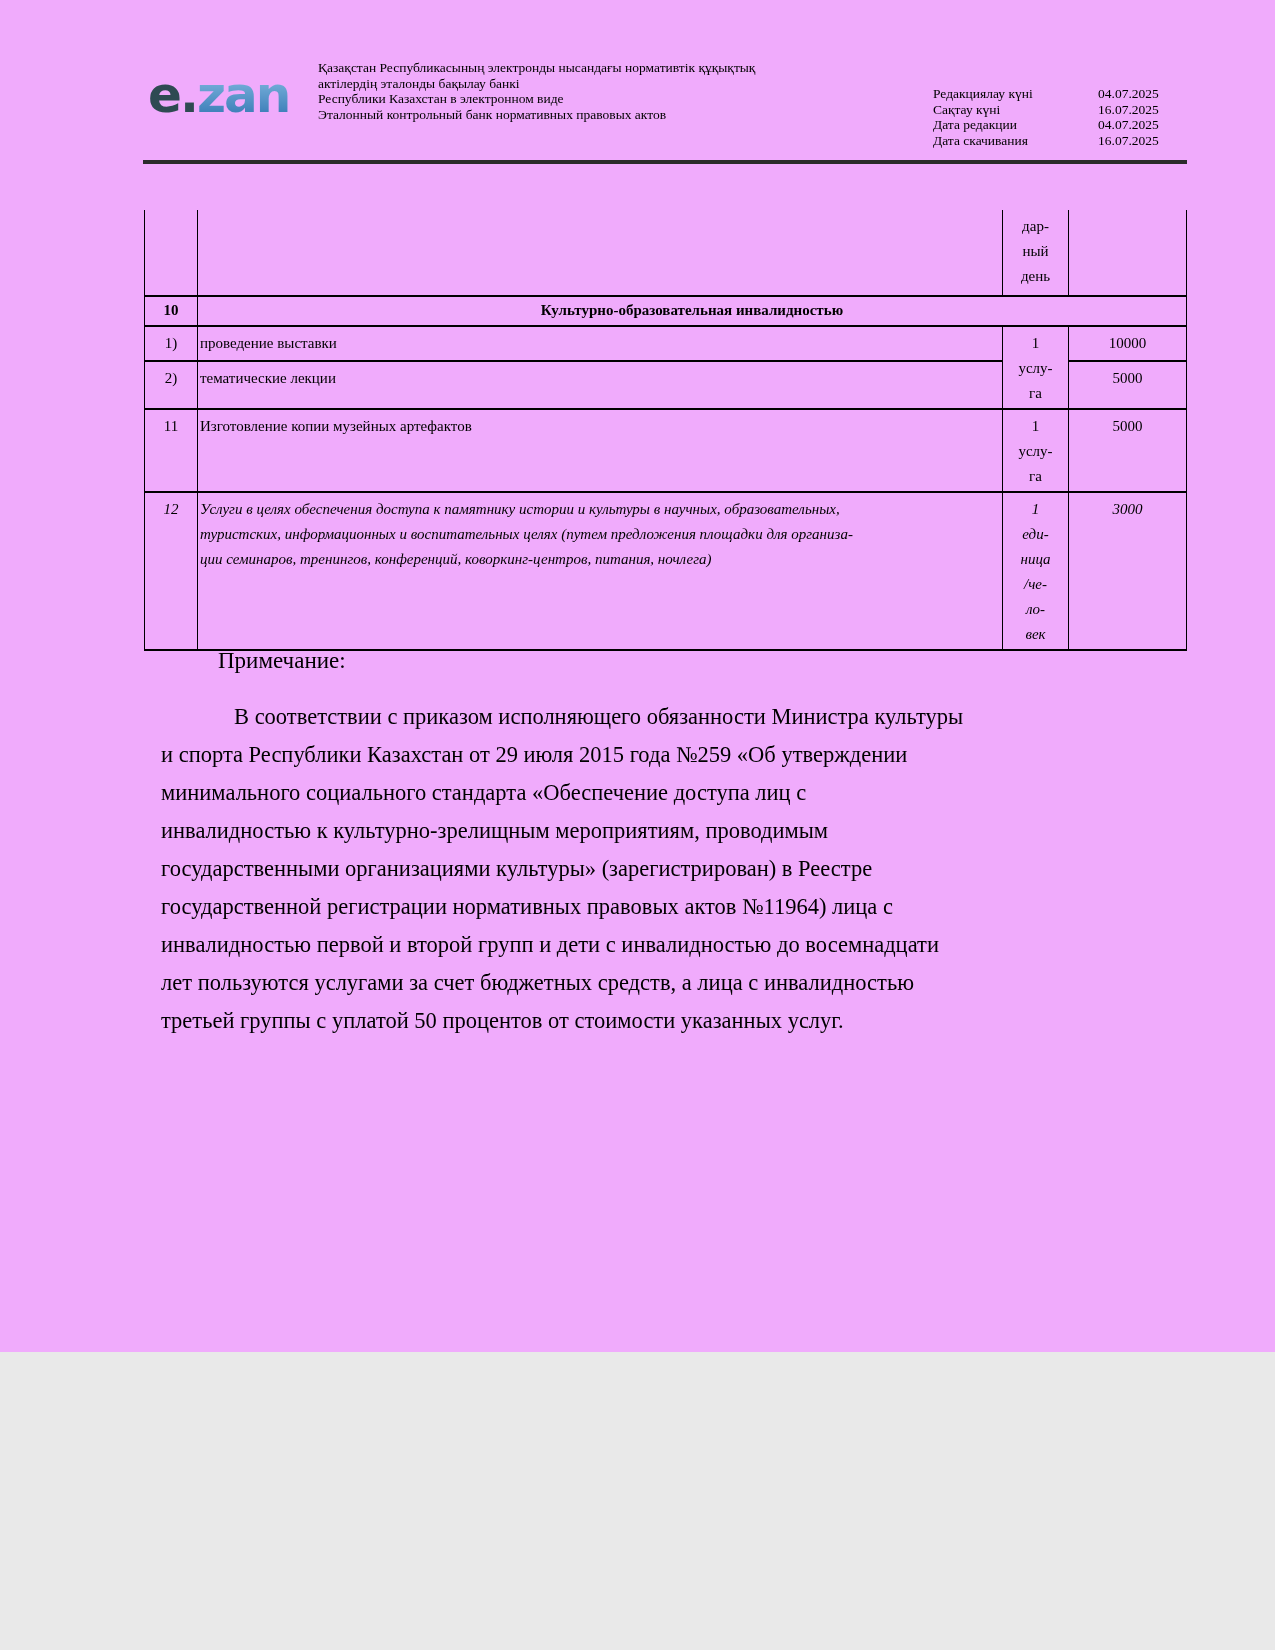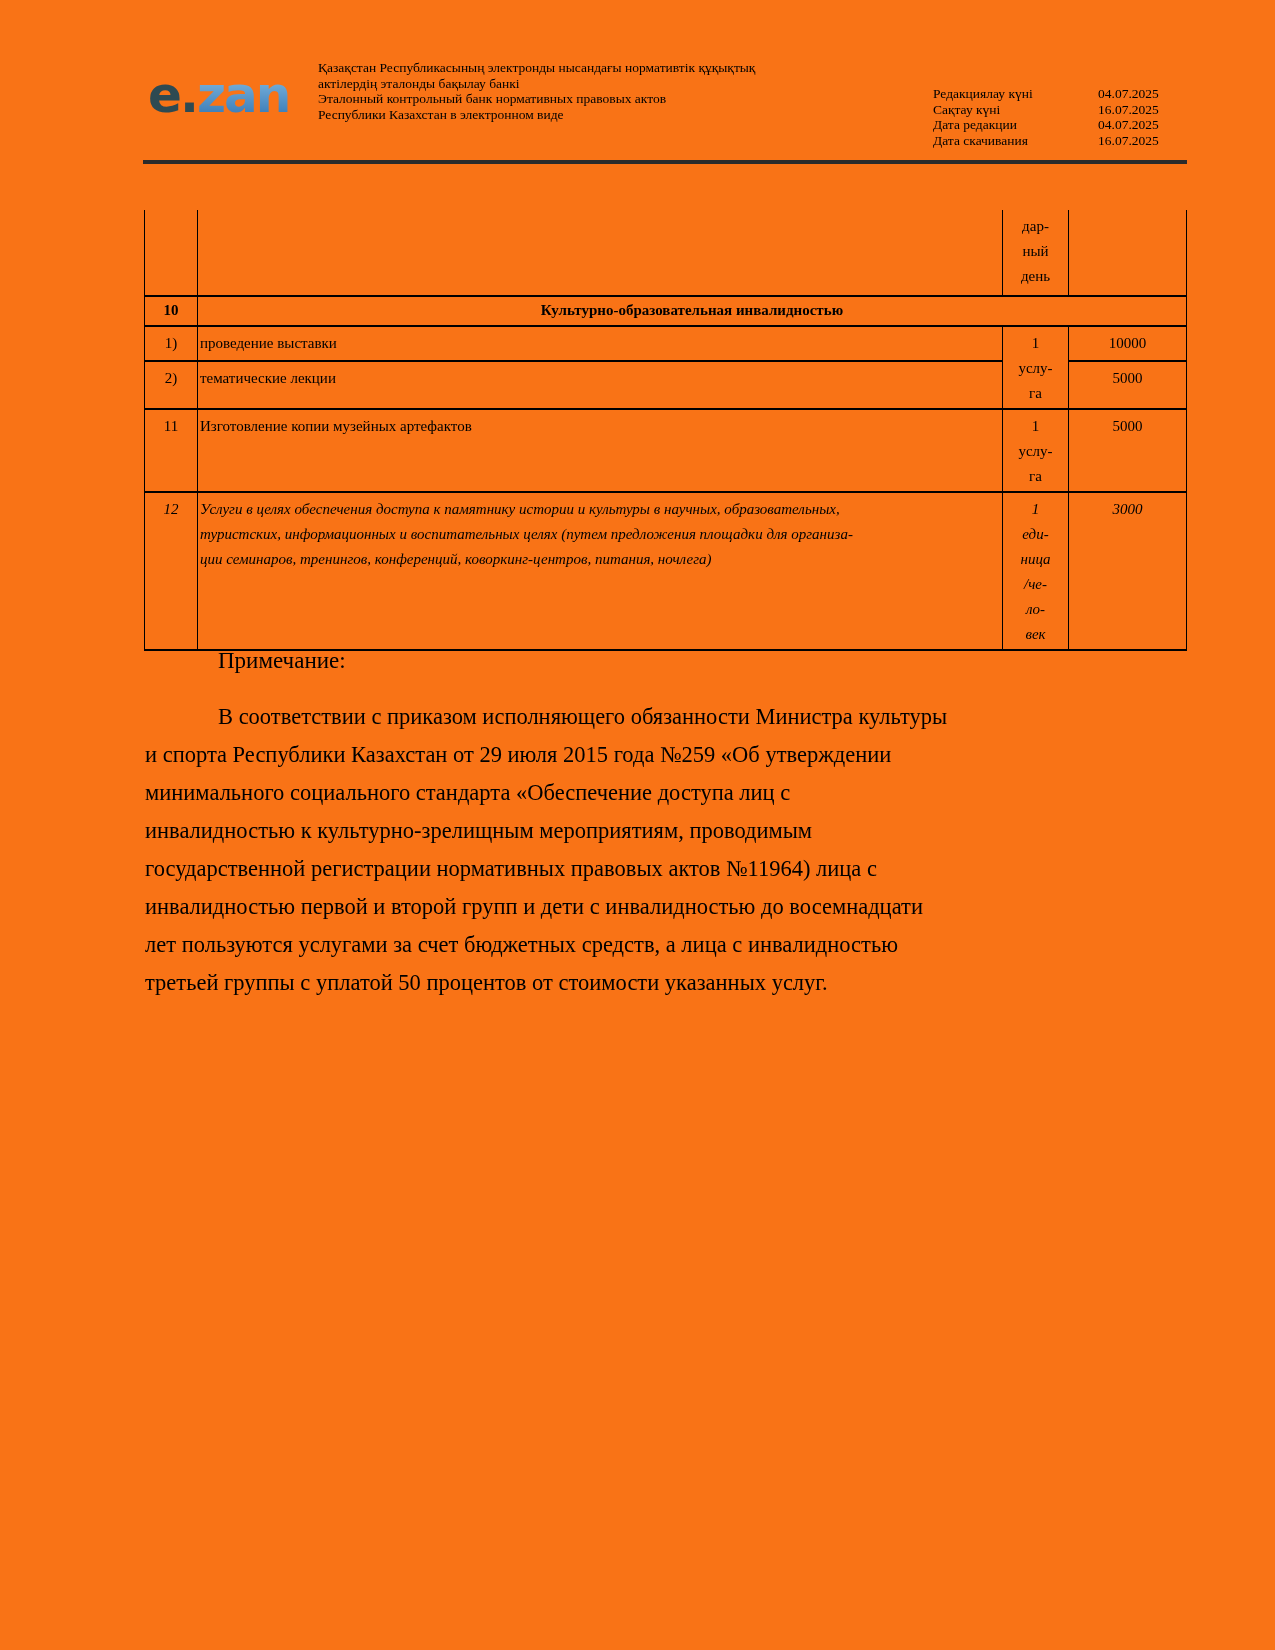--- a/index.html
+++ b/index.html
@@ -1,20 +1,20 @@
 <!DOCTYPE html>
 <html><head>
 <meta charset="utf-8">
 <style>
   * { margin:0; padding:0; box-sizing:border-box; }
   html,body { background:#e9e9e9; }
   .page {
     position:relative;
-    width:1275px; height:1650px;
-    background:#f97316;
+    width:1275px; height:1352px;
+    background:#f0abfc;
     font-family:"Liberation Serif", serif;
     color:#000;
     overflow:hidden;
     margin:0 auto;
   }
 
   
   .logo {
     position:absolute; left:148px; top:70px;
     font-family:"DejaVu Sans", sans-serif;
@@ -80,37 +80,37 @@
   .note-title {
     position:absolute; left:145px; top:646px;
     font-size:23px; line-height:30px;
     text-indent:73px;
   }
   .note-par {
     position:absolute; left:145px; top:698px;
     width:1012px;
     font-size:22.5px; line-height:38px;
   }
-  .note-line { white-space:nowrap; }
+  .note-line { white-space:nowrap;margin-left:16px; }
   .note-line.indent { text-indent:73px; }
 </style>
 </head>
 <body>
 
 <div class="page">
 
   <div class="logo">
     <span class="logo-e">e.</span><span class="logo-zan">zan</span>
   </div>
 
   <div class="org-block">
     <div>Қазақстан Республикасының электронды нысандағы нормативтік құқықтық</div>
     <div>актілердің эталонды бақылау банкі</div>
+    <div>Республики Казахстан в электронном виде</div>
     <div>Эталонный контрольный банк нормативных правовых актов</div>
-    <div>Республики Казахстан в электронном виде</div>
   </div>
 
   <div class="meta-block">
     <div class="meta-row">
       <div class="meta-label">Редакциялау күні</div>
       <div class="meta-value">04.07.2025</div>
     </div>
     <div class="meta-row">
       <div class="meta-label">Сақтау күні</div>
       <div class="meta-value">16.07.2025</div>
@@ -196,19 +196,20 @@
       </table>
   </div>
 
   <div class="note-title">Примечание:</div>
 
   <div class="note-par">
     <div class="note-line indent">В соответствии с приказом исполняющего обязанности Министра культуры</div>
     <div class="note-line">и спорта Республики Казахстан от 29 июля 2015 года №259 «Об утверждении</div>
     <div class="note-line">минимального социального стандарта «Обеспечение доступа лиц с</div>
     <div class="note-line">инвалидностью к культурно-зрелищным мероприятиям, проводимым</div>
+    <div class="note-line">государственными организациями культуры» (зарегистрирован) в Реестре</div>
     <div class="note-line">государственной регистрации нормативных правовых актов №11964) лица с</div>
     <div class="note-line">инвалидностью первой и второй групп и дети с инвалидностью до восемнадцати</div>
     <div class="note-line">лет пользуются услугами за счет бюджетных средств, а лица с инвалидностью</div>
     <div class="note-line">третьей группы с уплатой 50 процентов от стоимости указанных услуг.</div>
   </div>
 
 </div>
 
 </body></html>

